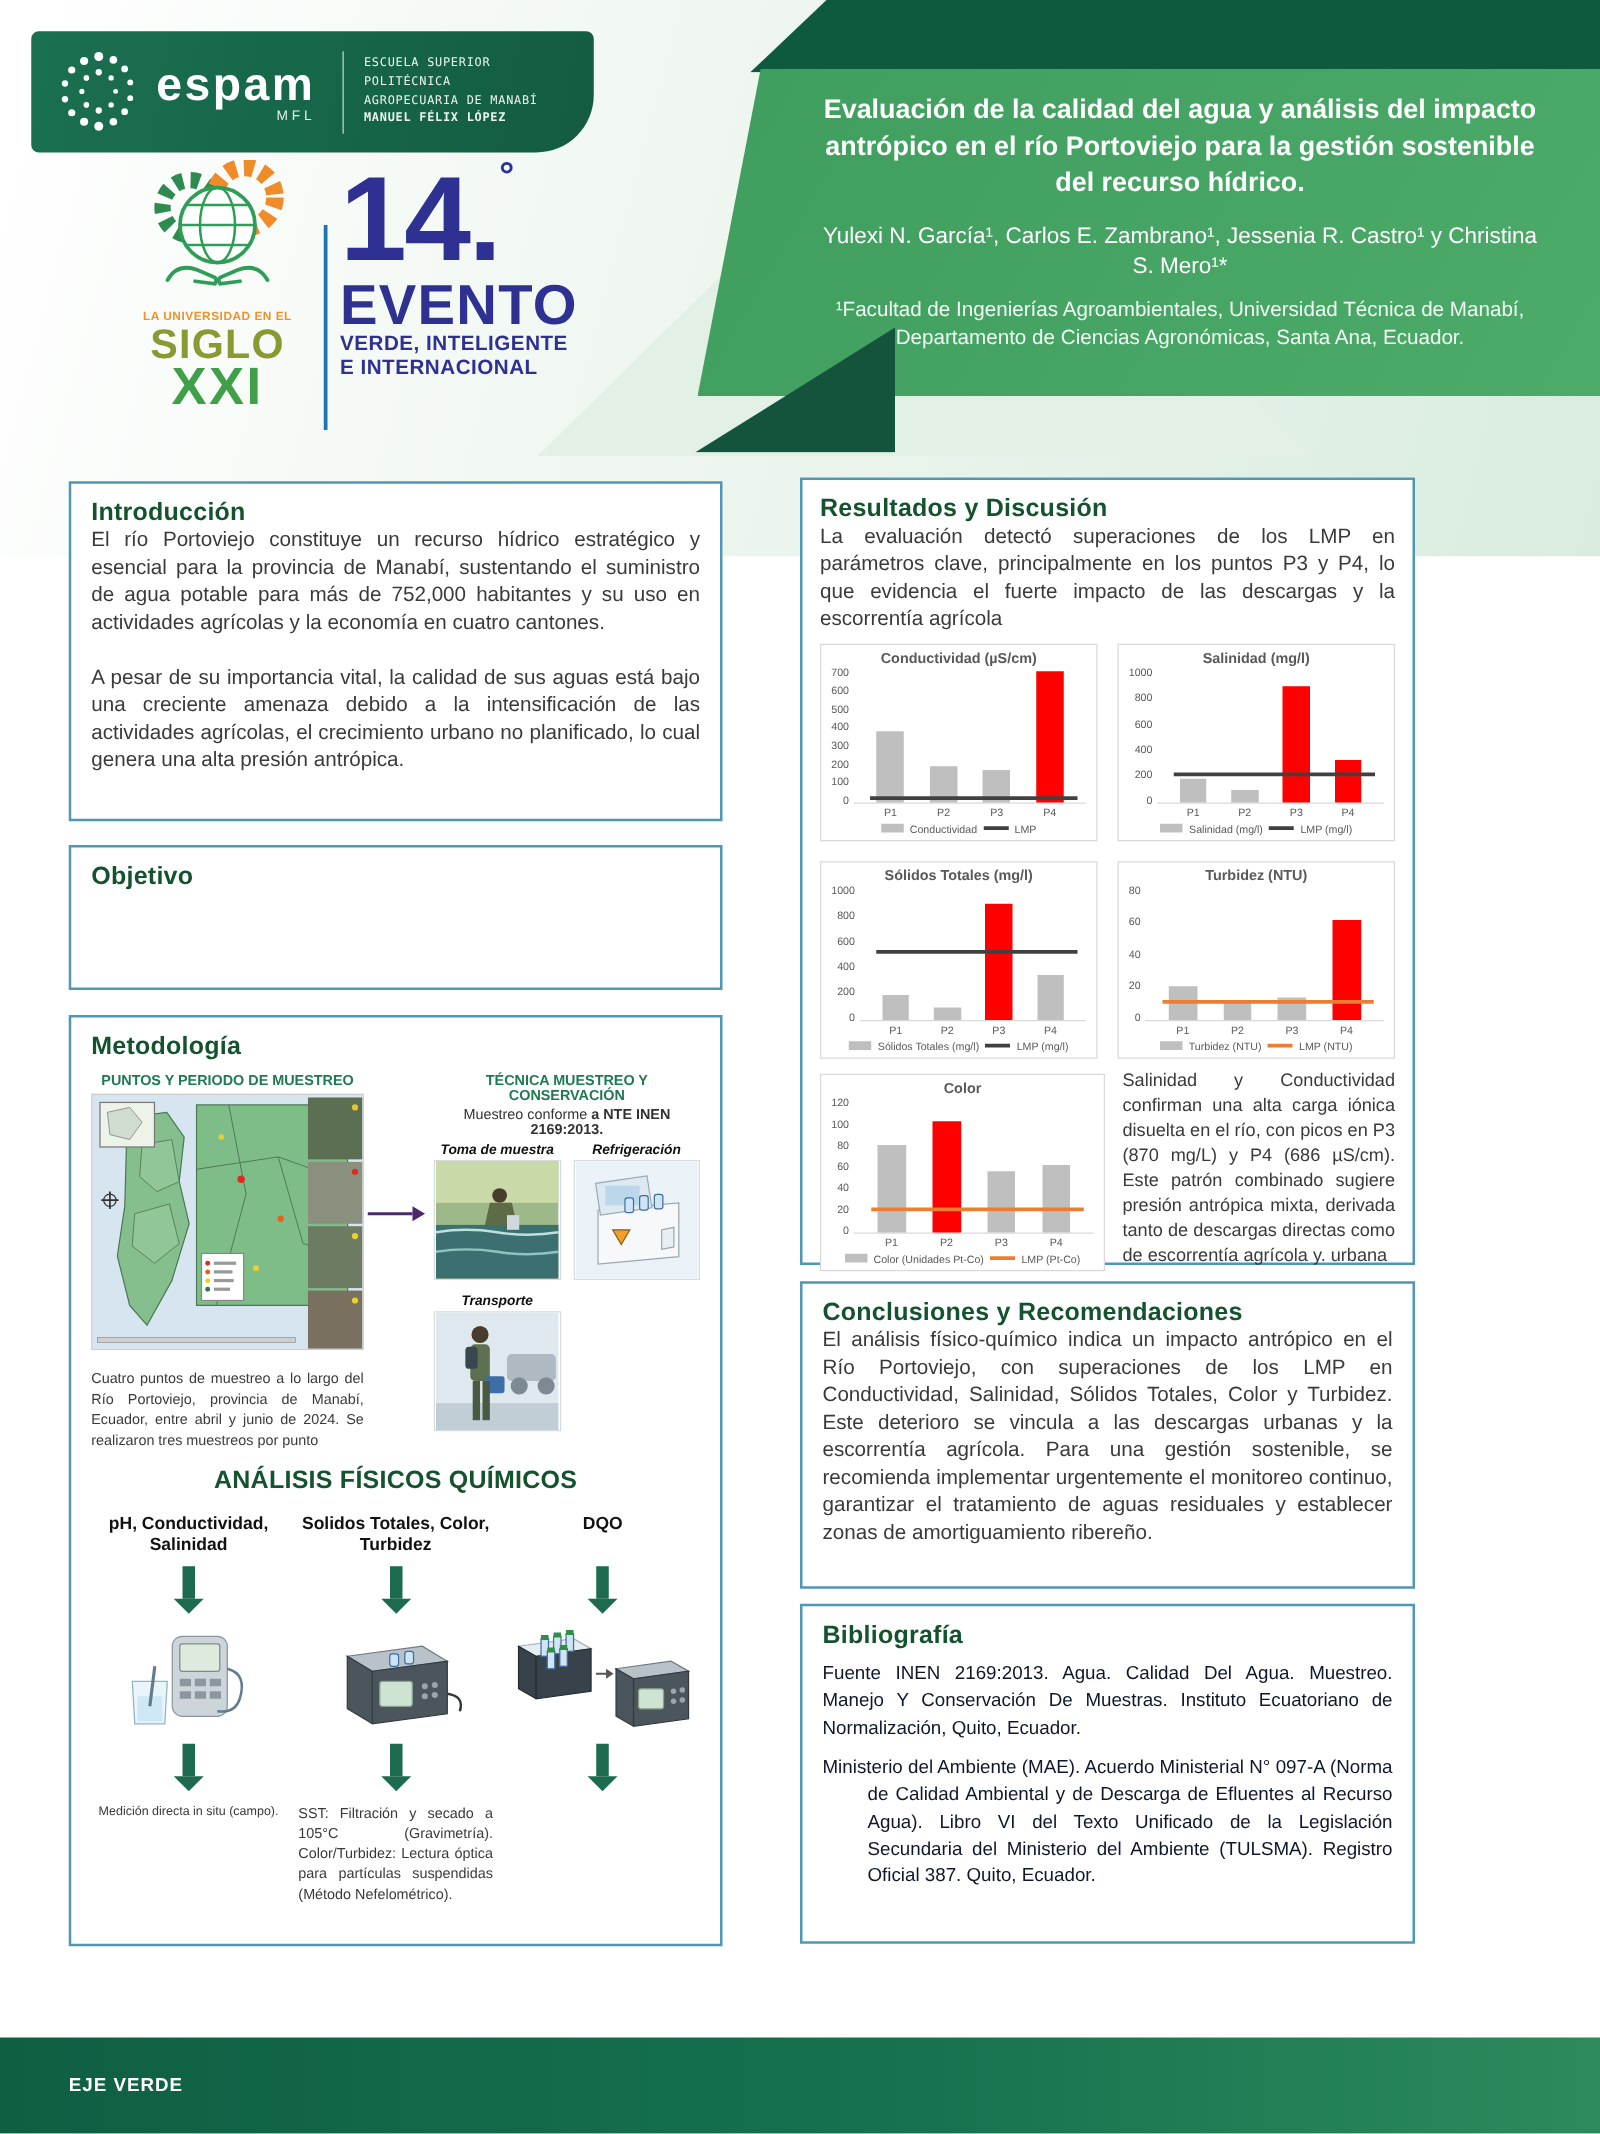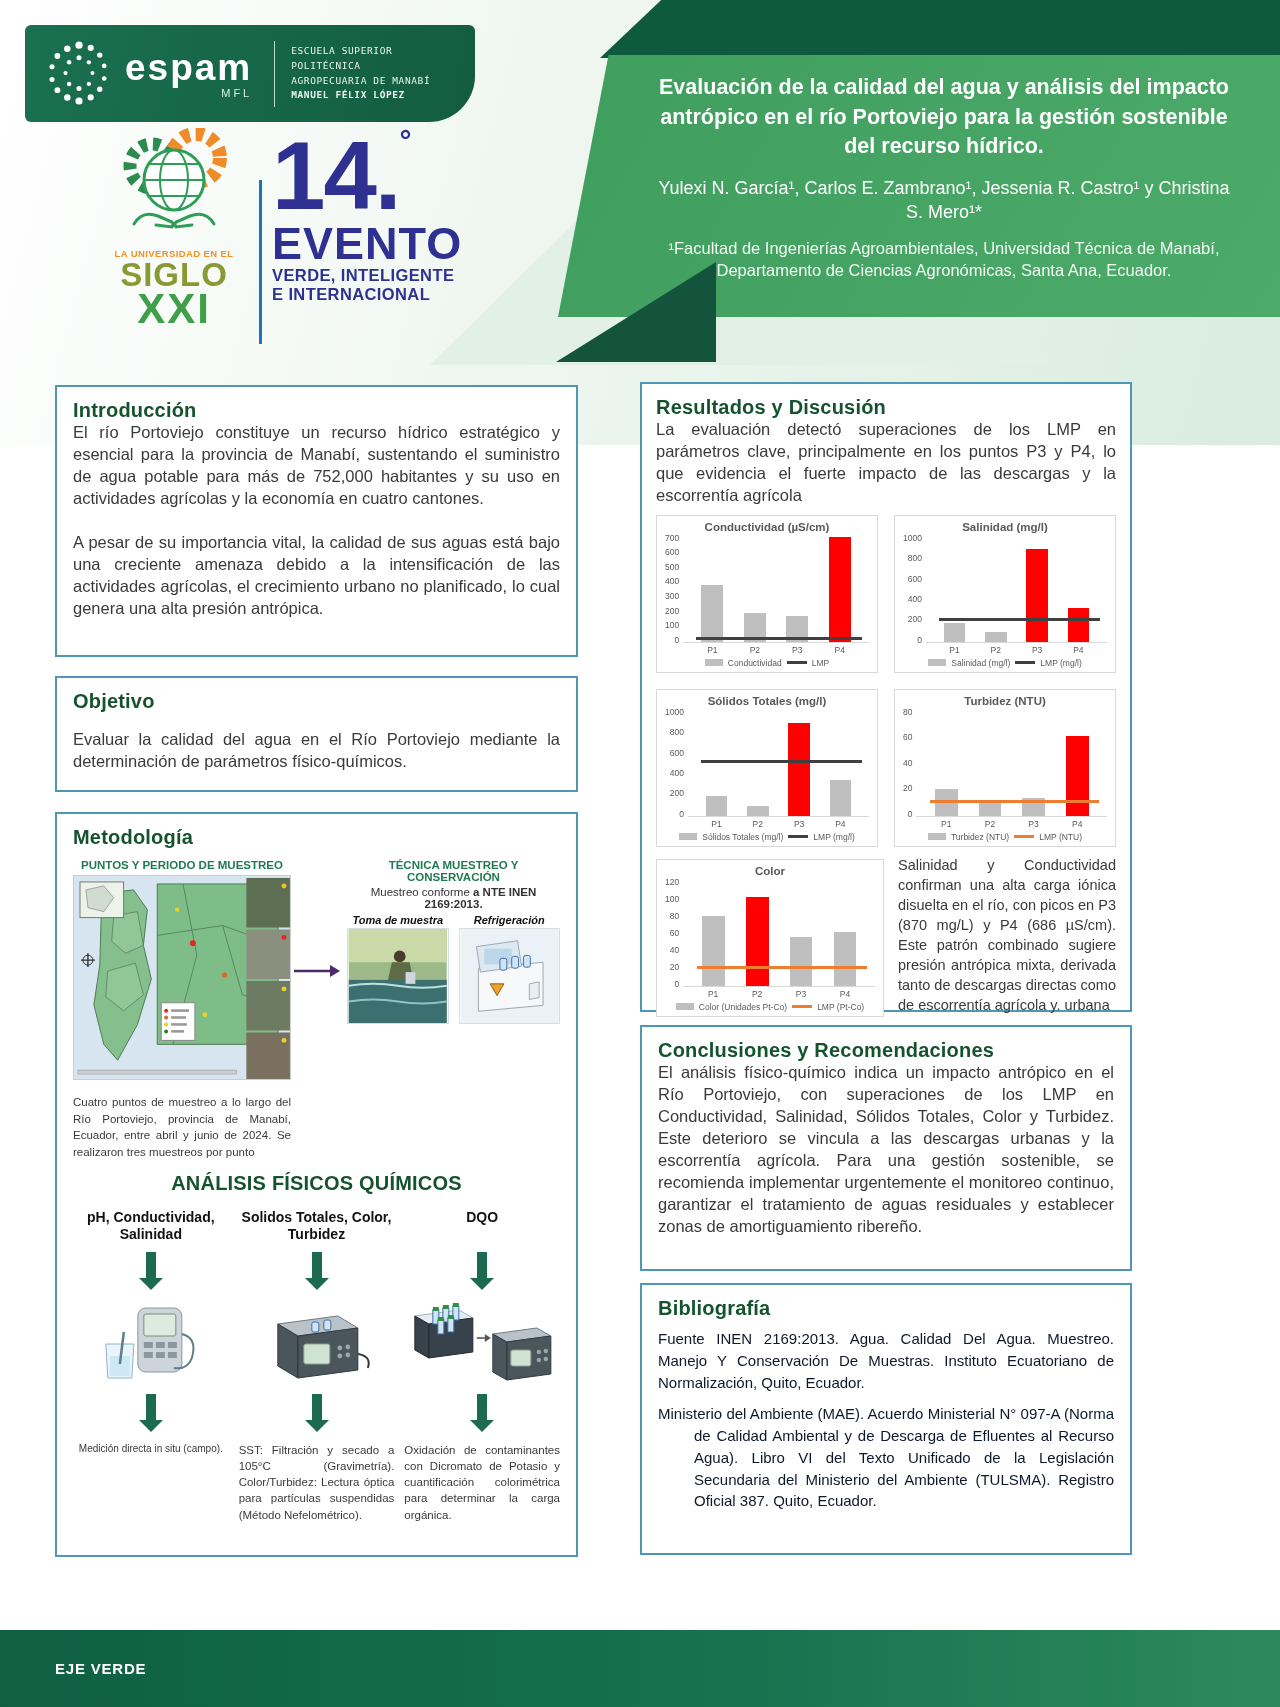--- a/index.html
+++ b/index.html
@@ -198,21 +198,20 @@
   </div>
 
   <div class="box box-intro">
     <h2>Introducción</h2>
     <p class="para">El río Portoviejo constituye un recurso hídrico estratégico y esencial para la provincia de Manabí, sustentando el suministro de agua potable para más de 752,000 habitantes y su uso en actividades agrícolas y la economía en cuatro cantones.</p>
     <p class="para" style="margin-top:22px;">A pesar de su importancia vital, la calidad de sus aguas está bajo una creciente amenaza debido a la intensificación de las actividades agrícolas, el crecimiento urbano no planificado, lo cual genera una alta presión antrópica.</p>
   </div>
 
   <div class="box box-objetivo">
     <h2>Objetivo</h2>
-    <p class="para" style="margin-top:16px;">Evaluar la calidad del agua en el Río Portoviejo mediante la determinación de parámetros físico-químicos.</p>
   </div>
 
   <div class="box box-metodo">
     <h2>Metodología</h2>
 
     <div class="fig-row">
       <div class="fig-left">
         <span class="g-head">PUNTOS Y PERIODO DE MUESTREO</span>
         <svg class="map-wrap" viewBox="0 0 218 205">
           <rect x="0" y="0" width="218" height="205" fill="#d7e5f0"></rect>
@@ -288,20 +287,36 @@
               <rect x="24" y="20" width="28" height="16" fill="#bcd6ea"></rect>
               <g stroke="#3d6ea5" fill="#cfe4f5">
                 <rect x="40" y="30" width="7" height="12" rx="2"></rect>
                   <rect x="52" y="28" width="7" height="12" rx="2"></rect>
                 <rect x="64" y="27" width="7" height="12" rx="2"></rect>
               </g>
               <path d="M30 56 L44 56 L37 68 Z" fill="#f0a02c" stroke="#8a6010"></path>
               <path d="M70 56 L80 54 L80 70 L70 72 Z" fill="#e8eef2" stroke="#9aa8b2"></path>
             </svg>
           </div>
+          <div class="card">
+            <div class="lbl">Transporte</div>
+            <svg class="pic" viewBox="0 0 100 96">
+              <rect width="100" height="96" fill="#dfe8ee"></rect>
+              <rect y="74" width="100" height="22" fill="#c2ced6"></rect>
+              <rect x="58" y="34" width="40" height="22" rx="4" fill="#aeb9c2"></rect>
+              <circle cx="68" cy="60" r="7" fill="#7d8a94"></circle>
+                <circle cx="90" cy="60" r="7" fill="#7d8a94"></circle>
+              <circle cx="36" cy="18" r="7" fill="#4a3c2c"></circle>
+              <rect x="28" y="26" width="16" height="30" rx="4" fill="#5d7050"></rect>
+              <rect x="24" y="28" width="10" height="18" rx="3" fill="#37474f"></rect>
+              <rect x="40" y="52" width="16" height="14" rx="2" fill="#3d6ea5"></rect>
+              <rect x="30" y="56" width="6" height="32" fill="#4a5a42"></rect>
+                <rect x="38" y="56" width="6" height="32" fill="#4a5a42"></rect>
+            </svg>
+          </div>
         </div>
       </div>
     </div>
 
     <h2 class="analisis-head g-head">ANÁLISIS FÍSICOS QUÍMICOS</h2>
 
     <div class="cols">
       <div class="col">
         <div class="ct">pH, Conductividad, Salinidad</div>
         <div class="dn-arrow"></div>
@@ -373,21 +388,20 @@
           <path d="M86 40 L100 48 L100 86 L86 78 Z M100 48 L144 42 L144 80 L100 86 Z" fill="#4b555c" stroke="#323a40"></path>
           <rect x="104" y="56" width="20" height="16" rx="2" fill="#cfe3d2" stroke="#8aa390"></rect>
           <g fill="#9aa5ab">
               <circle cx="132" cy="58" r="2.2"></circle>
               <circle cx="139" cy="57" r="2.2"></circle>
               <circle cx="132" cy="66" r="2.2"></circle>
               <circle cx="139" cy="65" r="2.2"></circle>
             </g>
         </svg>
         <div class="dn-arrow"></div>
-        <div class="cd">Oxidación de contaminantes con Dicromato de Potasio y cuantificación colorimétrica para determinar la carga orgánica.</div>
       </div>
     </div>
   </div>
 
   <div class="box box-result">
     <h2>Resultados y Discusión</h2>
     <p class="para">La evaluación detectó superaciones de los LMP en parámetros clave, principalmente en los puntos P3 y P4, lo que evidencia el fuerte impacto de las descargas y la escorrentía agrícola</p>
 
     <div class="charts-grid">
       <div class="chart">

